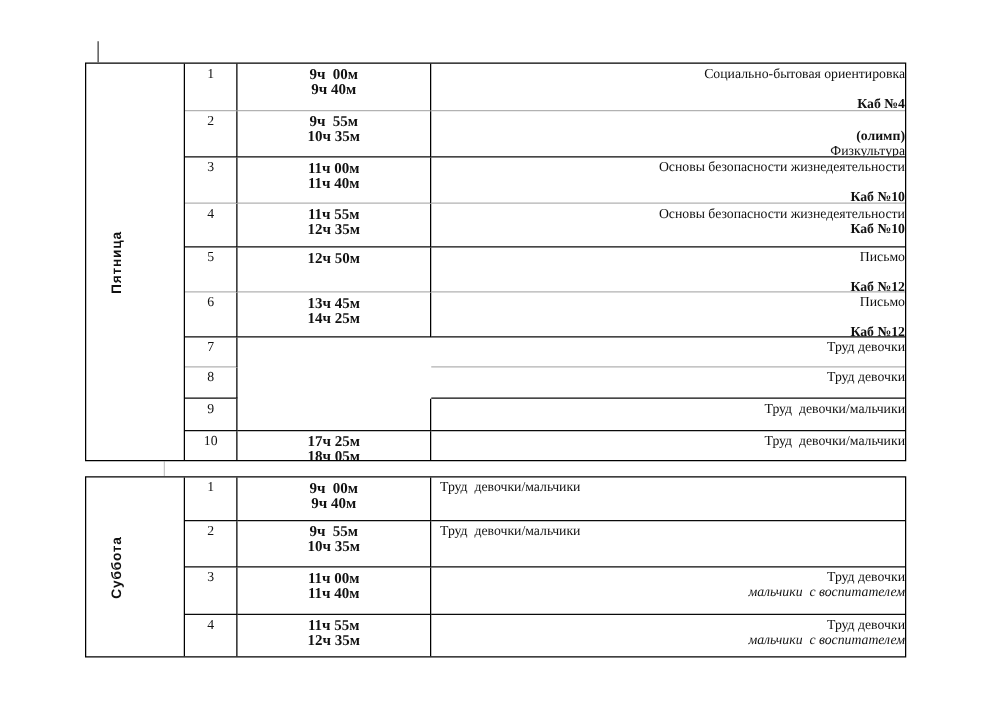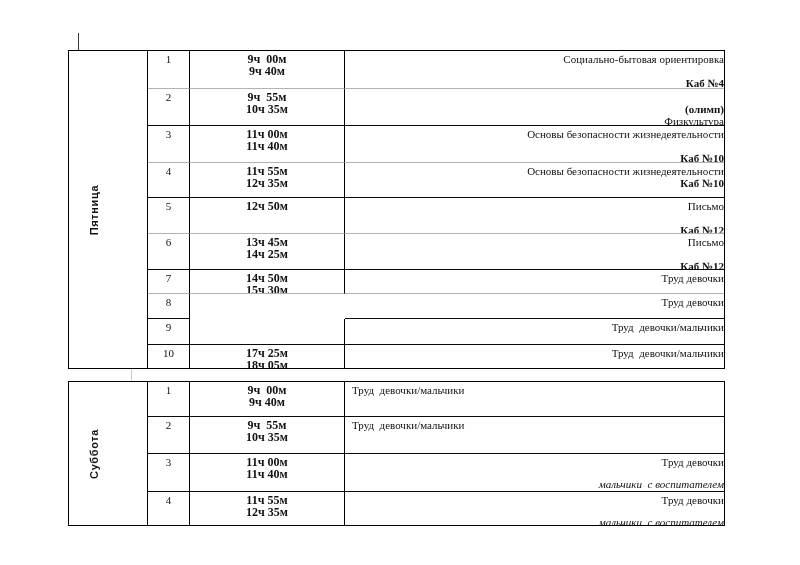--- a/index.html
+++ b/index.html
@@ -36,21 +36,21 @@
   .cell { overflow: hidden; padding-top: 2px; }
   .num  { grid-column: 2; border-right: 1px solid #000; text-align: center; font-size: 11px; line-height: 12px; }
   .time { grid-column: 3; border-right: 1px solid #000; text-align: center; }
   .subj { grid-column: 4; text-align: right; }
   .subj.left { text-align: left; padding-left: 7px; }
 
   .tline { font-size: 12px; line-height: 12px; font-weight: bold; white-space: pre-wrap; }
   .sline { font-size: 11px; line-height: 12px; white-space: pre-wrap; }
   .room  { font-weight: bold; }
   .gap   { margin-top: 12px; }
-  .note  { font-style: italic; margin-top: 10px; }
+  .note  { font-style: italic; }
 
   .sep-l { border-bottom: 1px solid #b2b2b2; }
   .sep-d { border-bottom: 1px solid #0a0a0a; }
 </style>
 </head>
 <body>
 
 <div class="stub-top"></div>
 <div class="stub-gap"></div>
 
@@ -112,24 +112,20 @@
   <div class="cell time sep-d">
     <div class="tline">13ч 45м</div>
     <div class="tline">14ч 25м</div>
   </div>
   <div class="cell subj sep-d">
     <div class="sline">Письмо</div>
     <div class="sline room gap">Каб №12</div>
   </div>
 
   <div class="cell num sep-l">7</div>
-  <div class="cell time sep-l">
-    <div class="tline">14ч 50м</div>
-    <div class="tline">15ч 30м</div>
-  </div>
   <div class="cell subj sep-l">
     <div class="sline">Труд девочки</div>
   </div>
 
   <div class="cell num sep-d">8</div>
   <div class="cell subj sep-d">
     <div class="sline">Труд девочки</div>
   </div>
 
   <div class="cell num sep-d">9</div>

